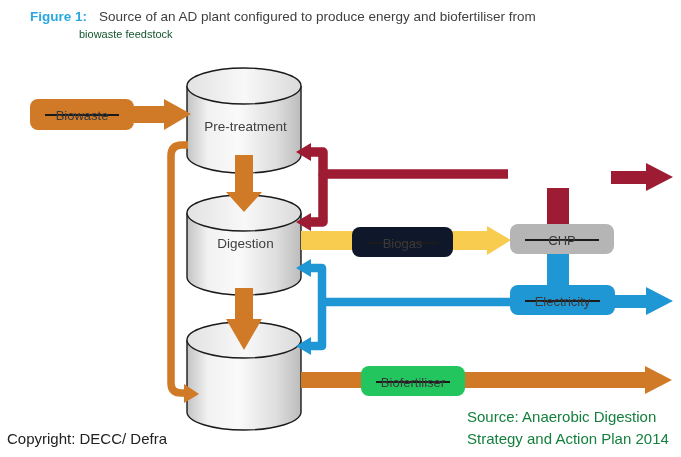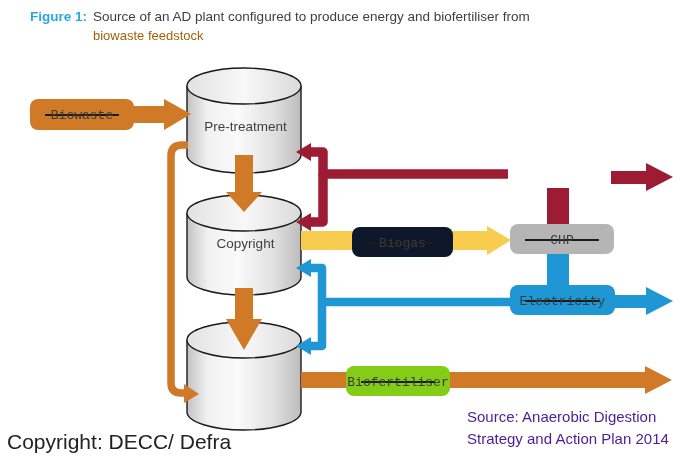--- a/index.html
+++ b/index.html
@@ -2,44 +2,44 @@
 <html><head>
 <meta charset="utf-8">
 <style>
   html,body{margin:0;padding:0;background:#ffffff;}
   #page{position:relative;width:681px;height:457px;background:#ffffff;overflow:hidden;
         font-family:"Liberation Sans", sans-serif;}
   #diagram-svg{position:absolute;left:0;top:0;}
 
   
   .caption-line1{position:absolute;left:30px;top:9px;font-size:13.5px;color:#3f3f3f;white-space:nowrap;}
-  .caption-line1 .fig{color:#29a8df;font-weight:bold;margin-right:6px;text-align:right;}
-  .caption-line2{position:absolute;left:93px;top:28px;font-size:13px;color:#a16207;white-space:nowrap;}
+  .caption-line1 .fig{color:#29a8df;font-weight:bold;margin-right:12px;text-align:right;}
+  .caption-line2{position:absolute;left:79px;top:28px;font-size:11px;color:#14532d;white-space:nowrap;}
 
   
-  .flowbox{position:absolute;border-radius:8px;padding:15px;box-sizing:border-box;font-family:Liberation Mono, monospace;}
+  .flowbox{position:absolute;border-radius:8px;padding:15px;box-sizing:border-box;}
   .flowbox .inner{width:100%;height:100%;box-sizing:border-box;background:#ffffff;
                   border:1.5px solid #1b1b1b;display:flex;align-items:center;justify-content:center;
                   font-size:13px;color:#3a3a3a;}
   .bx-biowaste{left:30px;top:99px;width:104px;height:31px;background:#d07a28;}
   .bx-biogas{left:352px;top:227px;width:101px;height:27px;background:#0f172a;}
   .bx-heat{left:506px;top:162px;width:107px;height:29px;background:#9d1b33;}
   .bx-chp{left:510px;top:224px;width:104px;height:30px;background:#b5b5b5;}
   .bx-electricity{left:510px;top:285px;width:105px;height:29px;background:#2097d5;}
-  .bx-biofertiliser{left:346px;top:366px;width:104px;height:28px;background:#84cc16;}
+  .bx-biofertiliser{left:361px;top:366px;width:104px;height:28px;background:#22c55e;}
 
   
   .cyl-label{position:absolute;left:187px;width:117px;text-align:center;font-size:13.5px;
              color:#3f3f3f;line-height:20px;}
   .lbl-pre{top:117px;}
   .lbl-ad{top:234px;}
   .lbl-post{top:358px;}
 
-  .copyright{position:absolute;left:7px;top:430px;font-size:21px;color:#222222;white-space:nowrap;}
-  .source{position:absolute;left:467px;top:406px;font-size:15px;color:#4c1d95;line-height:22px;white-space:nowrap;}
+  .copyright{position:absolute;left:7px;top:430px;font-size:15px;color:#222222;white-space:nowrap;}
+  .source{position:absolute;left:467px;top:406px;font-size:15px;color:#15803d;line-height:22px;white-space:nowrap;}
 </style>
 </head>
 <body>
 
 <div id="page">
 
   <svg id="diagram-svg" width="681" height="457" viewBox="0 0 681 457">
     <defs>
       <linearGradient id="cylBody" x1="0" y1="0" x2="1" y2="0">
         <stop offset="0" stop-color="#c3c3c3"></stop>
@@ -119,21 +119,21 @@
     </g>
   </svg>
 
   <div class="caption-line1">
     <span class="fig">Figure 1:</span><span>Source of an AD plant configured to produce energy and biofertiliser from</span>
   </div>
   <div class="caption-line2">biowaste feedstock</div>
 
   <div class="cyl-label lbl-pre">Pre-treatment</div>
   <div class="cyl-label lbl-ad">
-    <div>Copyright</div>
+    <div>Digestion</div>
   </div>
 
   <div class="flowbox bx-biowaste">
     <div class="inner">Biowaste</div>
   </div>
   <div class="flowbox bx-biogas">
     <div class="inner">Biogas</div>
   </div>
   <div class="flowbox bx-electricity">
     <div class="inner">Electricity</div>

